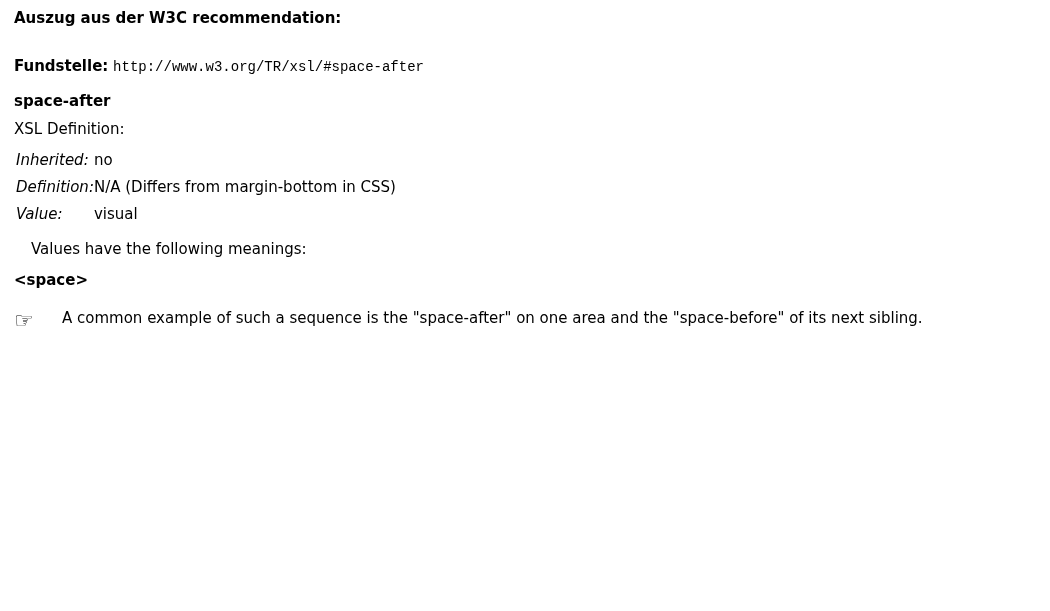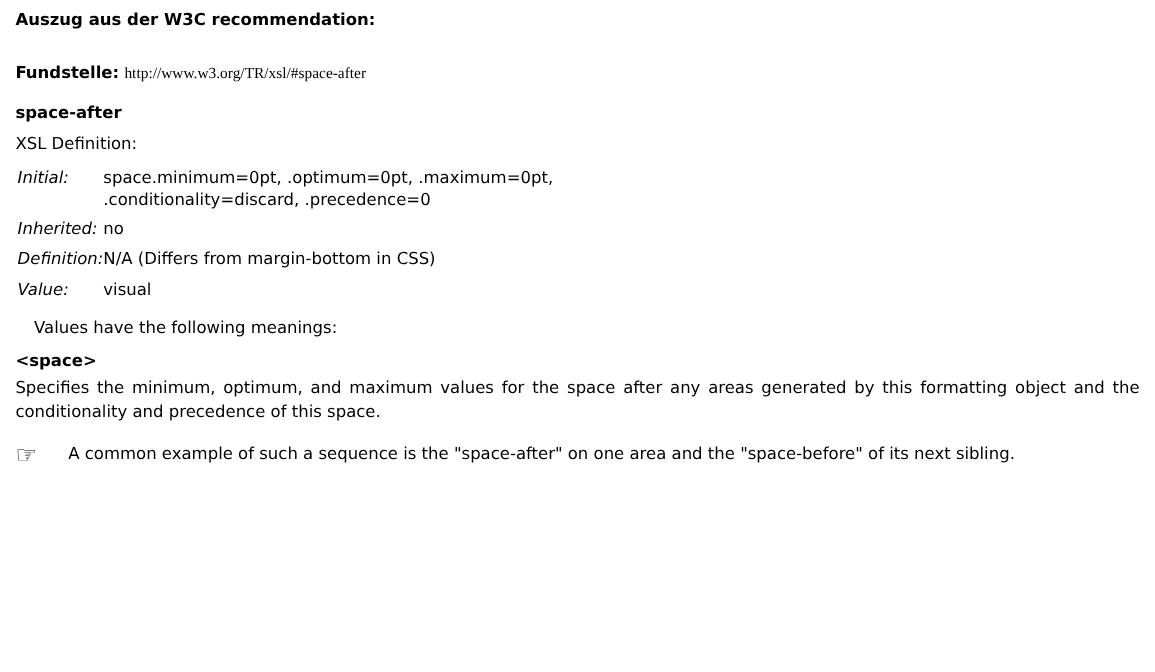--- a/index.html
+++ b/index.html
@@ -27,21 +27,21 @@
     margin: 0 0 28px 0;
   }
   .source-line {
     margin: 0 0 14px 0;
     font-size: 15px;
   }
   .source-label {
     font-weight: bold;
   }
   .source-url {
-    font-family: Liberation Serif, serif;
+    font-family: Liberation Mono, monospace;
     font-size: 14px;
   }
   .prop-name {
     font-weight: bold;
     font-size: 15px;
     margin: 0 0 8px 0;
   }
   .xsl-def {
     margin: 0 0 10px 0;
     font-size: 15px;
@@ -70,21 +70,21 @@
     display: block;
     padding-left: 0;
   }
   .values-meanings {
     margin: 4px 0 10px 17px;
     font-size: 15px;
   }
   .space-token {
     font-weight: bold;
     font-size: 15px;
-    margin: 0 0 4px 0;
+    margin: 0 0 18px 0;
   }
   p.para {
     margin: 0 0 12px 0;
     text-align: justify;
     font-size: 15px;
     line-height: 1.45;
   }
   .note-row {
     display: flex;
     align-items: flex-start;
@@ -118,27 +118,20 @@
     <span class="source-url">http://www.w3.org/TR/xsl/#space-after</span>
   </div>
 
   <div class="prop-name">space-after</div>
 
   <div class="xsl-def">XSL Definition:</div>
 
   <table class="defs">
     <tbody>
       <tr>
-        <td class="def-key">Initial:</td>
-        <td class="def-val">
-          <span class="def-val-line">space.minimum=0pt, .optimum=0pt, .maximum=0pt,</span>
-          <span class="def-val-line indent-line">.conditionality=discard, .precedence=0</span>
-        </td>
-      </tr>
-      <tr>
         <td class="def-key">Inherited:</td>
         <td class="def-val">
           <span class="def-val-line">no</span>
         </td>
       </tr>
       <tr>
         <td class="def-key">Definition:</td>
         <td class="def-val">
           <span class="def-val-line">N/A (Differs from margin-bottom in CSS)</span>
         </td>
@@ -149,21 +142,20 @@
           <span class="def-val-line">visual</span>
         </td>
       </tr>
     </tbody>
   </table>
 
   <div class="values-meanings">Values have the following meanings:</div>
 
   <div class="space-token">&lt;space&gt;</div>
 
-  <p class="para">Specifies the minimum, optimum, and maximum values for the space after any areas generated by this formatting object and the conditionality and precedence of this space.</p>
 
 
   <div class="note-row">
     <div class="note-icon">☞</div>
     <div class="note-text">A common example of such a sequence is the "space-after" on one area and the "space-before" of its next sibling.</div>
   </div>
 
 </div>
 
 </body></html>

